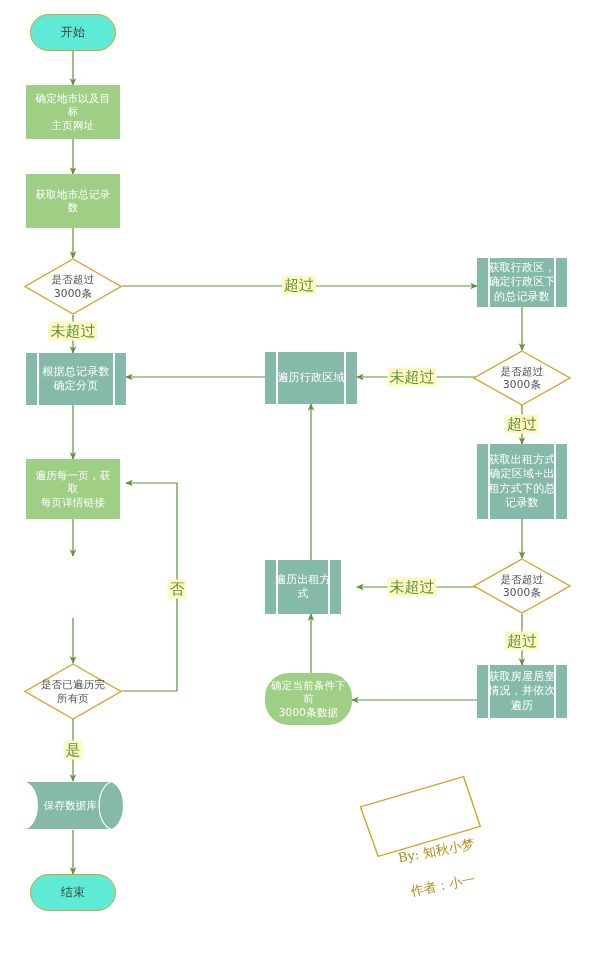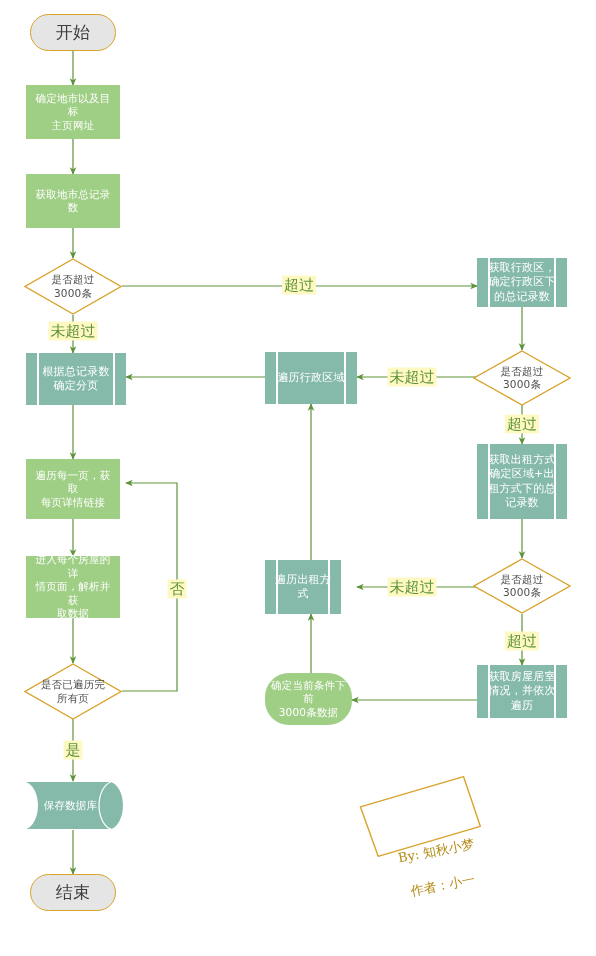--- a/index.html
+++ b/index.html
@@ -37,25 +37,25 @@
   }
   .node .txt {
     display: block;
     width: 100%;
     padding: 0 5px;
     box-sizing: border-box;
     white-space: pre-line;
   }
   
   .terminator {
-    background: #e5e5e5;
+    background: #5eead4;
     border: 1.6px solid #D9A32B;
     border-radius: 22px;
     color: #3f3f3f;
-    font-size: 17px;
+    font-size: 12px;
   }
   
   .process {
     background: #9FCE85;
     color: #ffffff;
     font-size: 10.5px;
   }
   
   .predefined {
     background: #85BAAA;
@@ -201,25 +201,20 @@
     <span class="bar right"></span>
     <span class="txt">根据总记录数
 确定分页</span>
   </div>
 
   <div class="node process" style="left:26px; top:459px; width:94px; height:60px;">
     <span class="txt">遍历每一页，获取
 每页详情链接</span>
   </div>
 
-  <div class="node process" style="left:26px; top:556px; width:94px; height:62px;">
-    <span class="txt">进入每个房屋的详
-情页面，解析并获
-取数据</span>
-  </div>
 
   <div class="node decision" style="left:24px; top:663px; width:98px; height:57px;">
     <svg class="dia" viewBox="0 0 98 57" preserveAspectRatio="none">
       <polygon points="49,1 97,28.5 49,56 1,28.5" fill="#ffffff" stroke="#D9A32B" stroke-width="1.4"></polygon>
     </svg>
     <span class="txt">是否已遍历完
 所有页</span>
   </div>
 
   <div class="node database" style="left:26px; top:781px; width:100px; height:49px;">

